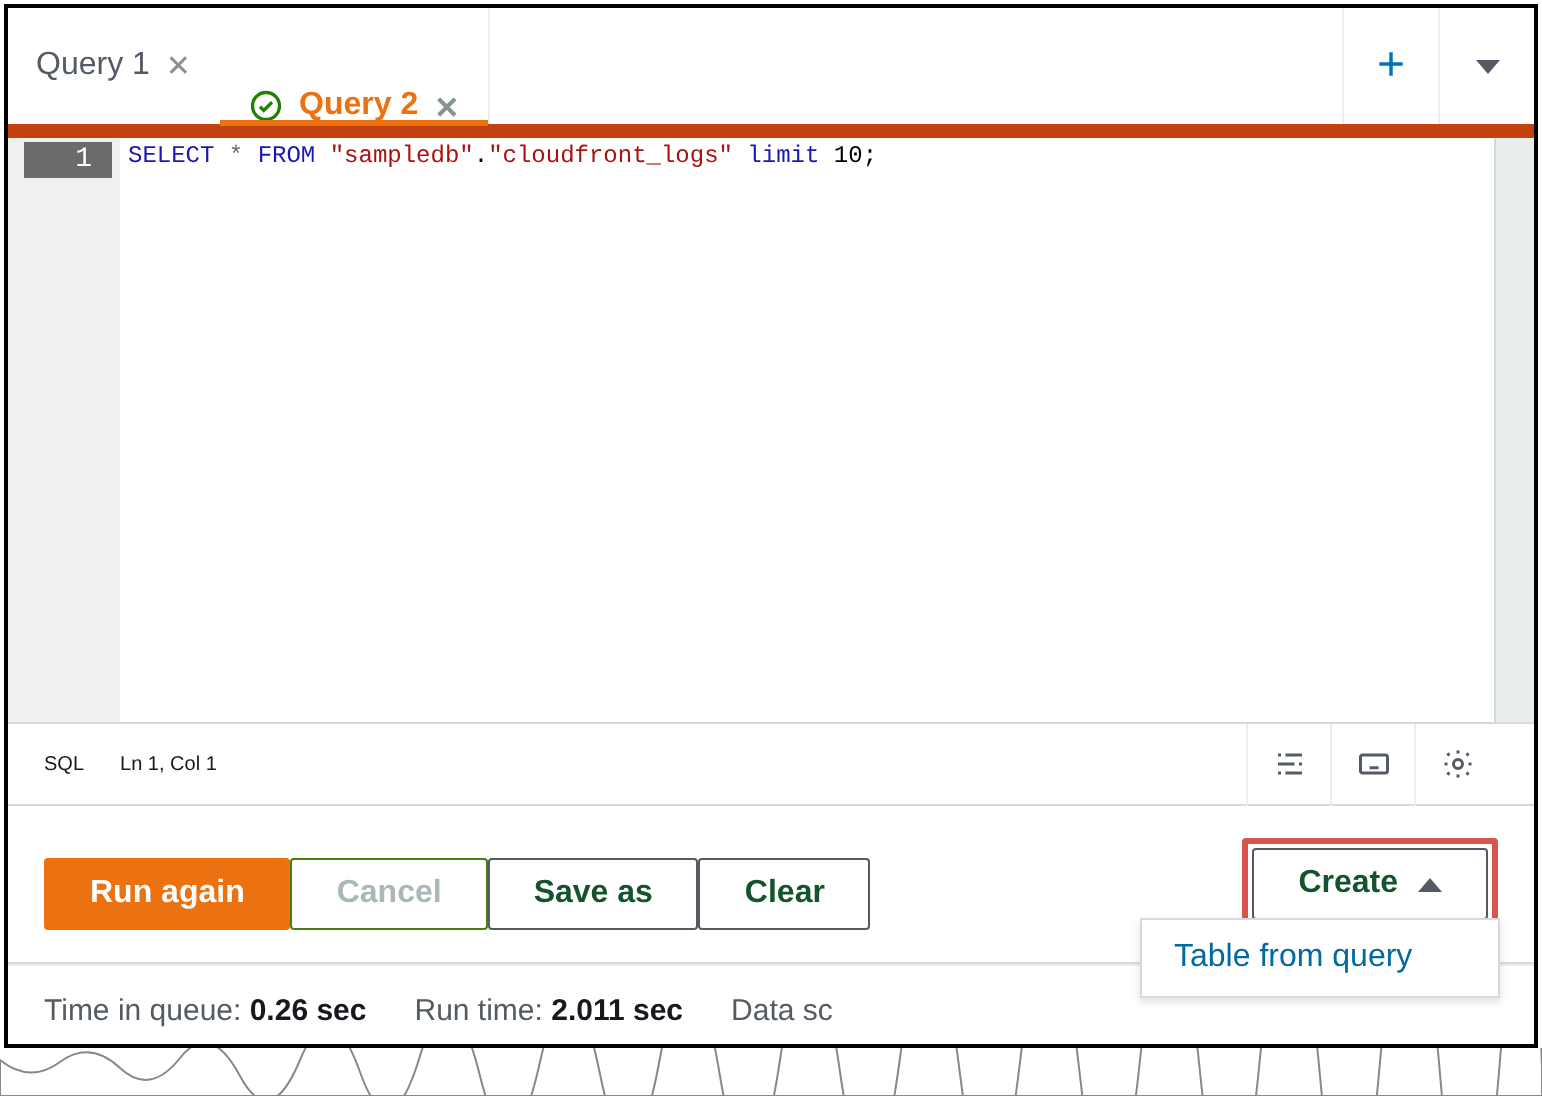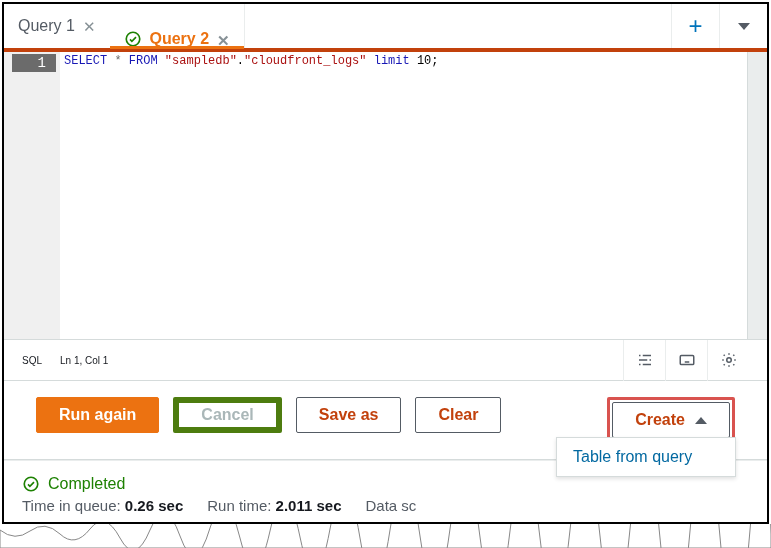--- a/index.html
+++ b/index.html
@@ -20,22 +20,22 @@
     height: 522px;
     margin: 2px;
     display: flex;
     flex-direction: column;
     position: relative;
   }
   
   .tab-bar {
     display: flex;
     align-items: stretch;
-    height: 48px;
-    border-bottom: 4px solid #c2410c;
+    height: 65px;
+    border-bottom: 7px solid #c2410c;
     background: #fff;
   }
   .tab {
     display: flex;
     align-items: center;
     padding: 0 14px;
     gap: 8px;
     font-size: 16px;
     color: #545b64;
     cursor: pointer;
@@ -161,23 +161,22 @@
     display: flex;
     align-items: center;
     justify-content: center;
     color: #545b64;
     cursor: pointer;
   }
   .mini-btn svg { width: 18px; height: 18px; }
   
   .action-bar {
     display: flex;
-    align-items: flex-start;
-    gap: 14px;
-    padding: 16px 32px;
+    align-items: flex-end;
+    padding: 16px 18px;
     border-bottom: 1px solid #d5dbdb;
   }
   .btn {
     height: 36px;
     padding: 0 22px;
     font-size: 16px;
     font-weight: 700;
     display: flex;
     align-items: center;
     justify-content: center;
@@ -186,27 +185,27 @@
     white-space: nowrap;
     gap: 10px;
   }
   .btn-primary {
     background: #ec7211;
     color: #fff;
     border: 1px solid #ec7211;
   }
   .btn-secondary {
     background: #fff;
-    color: #c2410c;
+    color: #14532d;
     border: 1px solid #545b64;
   }
   .btn-disabled {
     background: #fff;
     color: #aab7b8;
-    border: 6px solid #4d7c0f;
+    border: 1px solid #4d7c0f;
     cursor: default;
   }
   .highlight-box {
     border: 3px solid #d9534f;
     border-radius: 2px;
     padding: 2px;
     display: inline-flex;
   }
   .caret-up {
     width: 0; height: 0;
@@ -352,27 +351,20 @@
       </div>
       <div class="dropdown">
         <div class="dropdown-item">
           <span>Table from query</span>
         </div>
       </div>
     </div>
   </div>
 
   <div class="result-footer">
-    <div class="result-status">
-      <svg viewBox="0 0 24 24" fill="none" stroke="currentColor" stroke-width="2.2">
-          <circle cx="12" cy="12" r="9"></circle>
-          <path d="M8 12.5l2.5 2.5L16 9.5"></path>
-        </svg>
-      <span>Completed</span>
-    </div>
     <div class="result-detail">
       <span>
         <span>Time in queue:</span>
         <b>0.26 sec</b>
       </span>
       <span>
         <span>Run time:</span>
         <b>2.011 sec</b>
       </span>
       <span>

